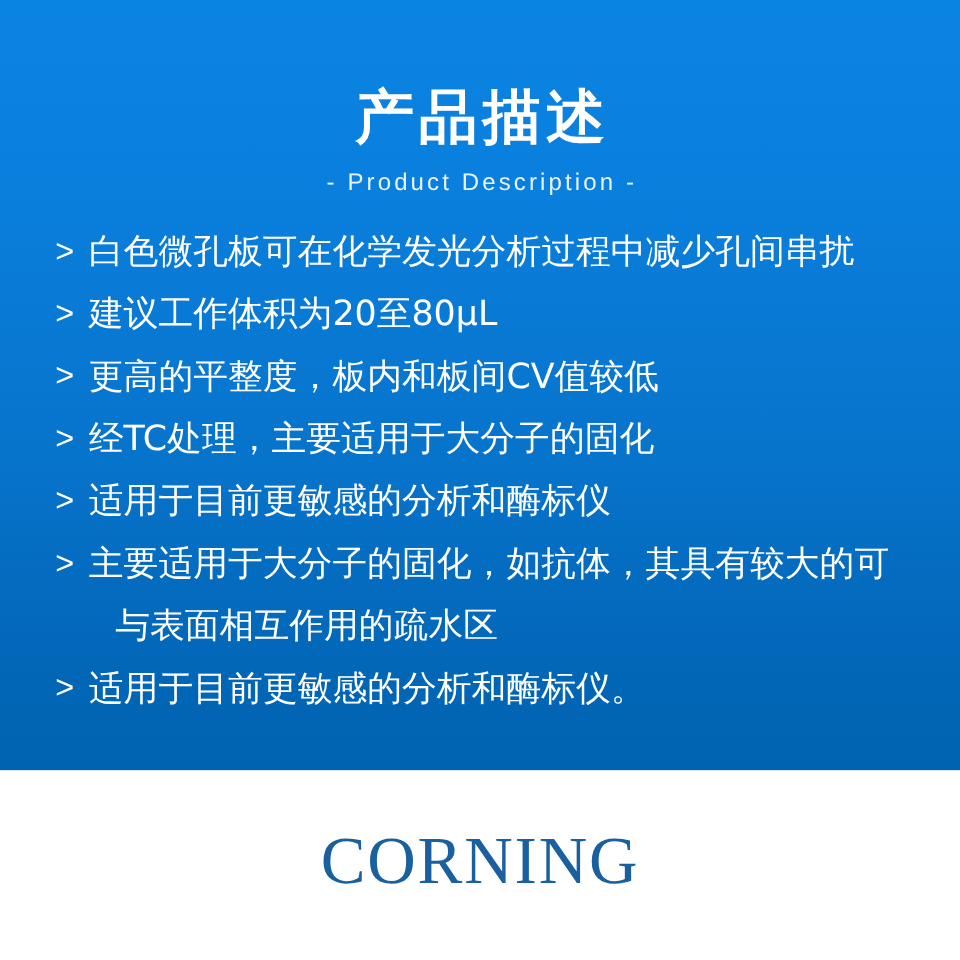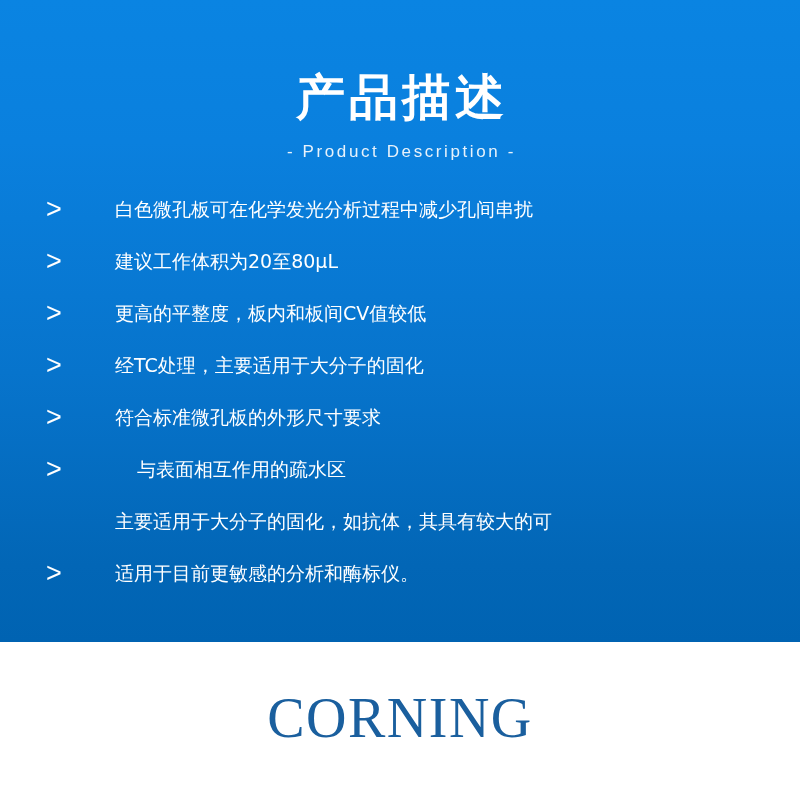--- a/index.html
+++ b/index.html
@@ -45,21 +45,21 @@
     font-weight: bold;
     color: #ffffff;
     letter-spacing: 4px;
     line-height: 56px;
     margin: 14px;
     padding: 0;
     text-indent: 4px;
   }
   .sub-title {
     font-family: "Liberation Sans", "DejaVu Sans", sans-serif;
-    font-size: 17px;
+    font-size: 20px;
     font-weight: normal;
     color: #e8f2fb;
     letter-spacing: 2.6px;
     line-height: 24px;
     margin: 0;
     padding: 0;
     margin-top: 12px;
     text-indent: 3px;
   }
 
@@ -83,27 +83,26 @@
     top: 0;
     font-family: "Liberation Sans", "DejaVu Sans", sans-serif;
     font-size: 27px;
     font-weight: normal;
     color: #ffffff;
     line-height: 52px;
   }
   .bullet-text {
     display: block;
     font-family: "DejaVu Sans", "Liberation Sans", sans-serif;
-    font-size: 19px;
+    font-size: 29px;
     font-weight: normal;
     color: #ffffff;
     line-height: 52px;
     letter-spacing: 0px;
     white-space: pre;
-    margin-left: 41px;
   }
   .bullet-text.wrapped {
     text-indent: 22px;
   }
 
   
   .footer {
     position: absolute;
     left: 0;
     top: 642px;
@@ -154,27 +153,27 @@
         <span class="bullet-text">更高的平整度，板内和板间CV值较低</span>
       </div>
 
       <div class="bullet-row">
         <span class="bullet-marker">&gt;</span>
         <span class="bullet-text">经TC处理，主要适用于大分子的固化</span>
       </div>
 
       <div class="bullet-row">
         <span class="bullet-marker">&gt;</span>
-        <span class="bullet-text">符合标准微孔板的外形尺寸要求</span>
+        <span class="bullet-text">适用于目前更敏感的分析和酶标仪</span>
       </div>
 
       <div class="bullet-row">
         <span class="bullet-marker">&gt;</span>
+        <span class="bullet-text">主要适用于大分子的固化，如抗体，其具有较大的可</span>
         <span class="bullet-text wrapped">与表面相互作用的疏水区</span>
-        <span class="bullet-text">主要适用于大分子的固化，如抗体，其具有较大的可</span>
       </div>
 
       <div class="bullet-row">
         <span class="bullet-marker">&gt;</span>
         <span class="bullet-text">适用于目前更敏感的分析和酶标仪。</span>
       </div>
 
     </div>
   </div>
 

